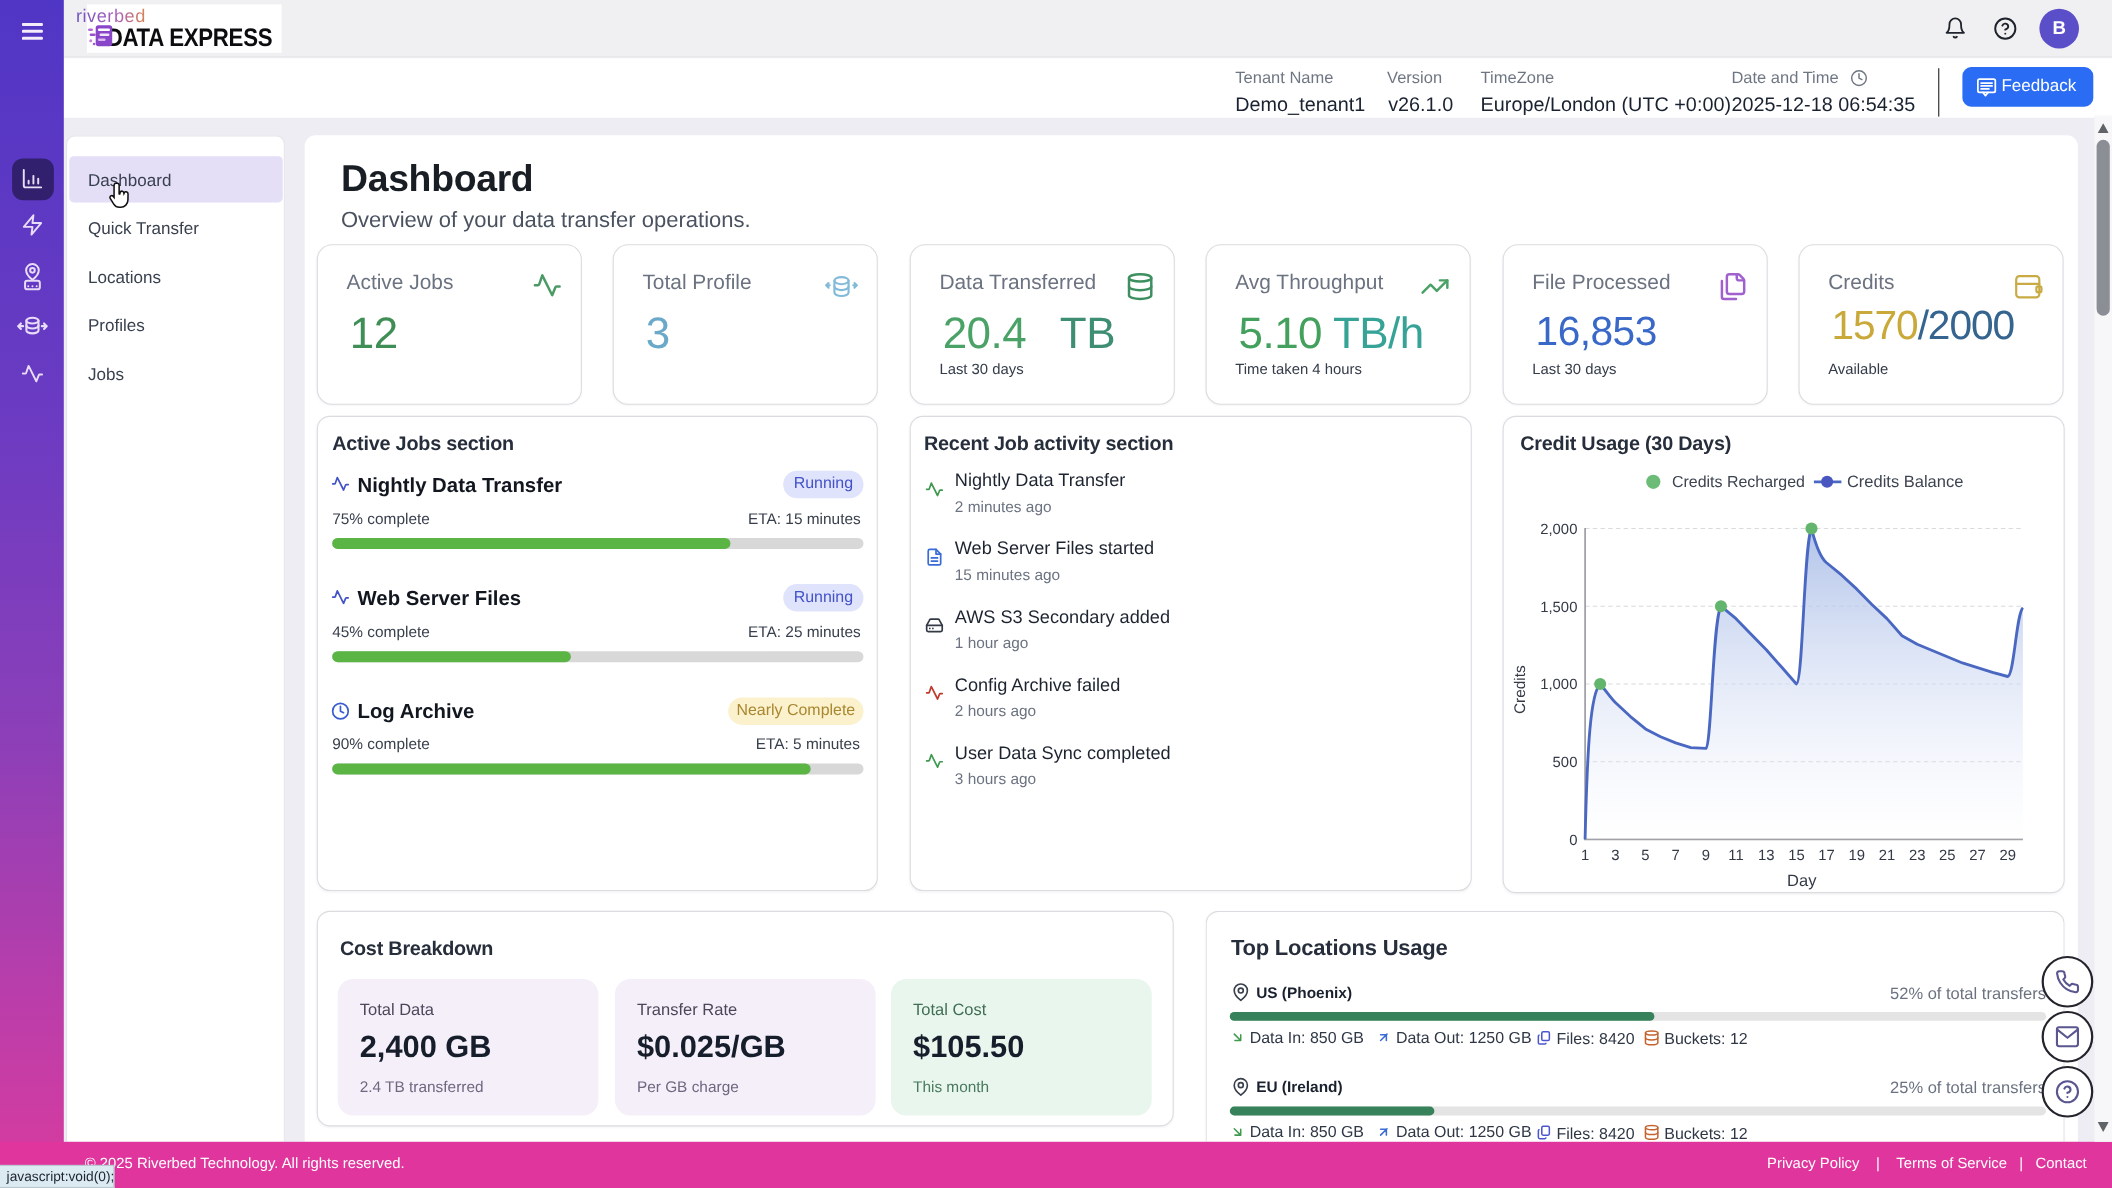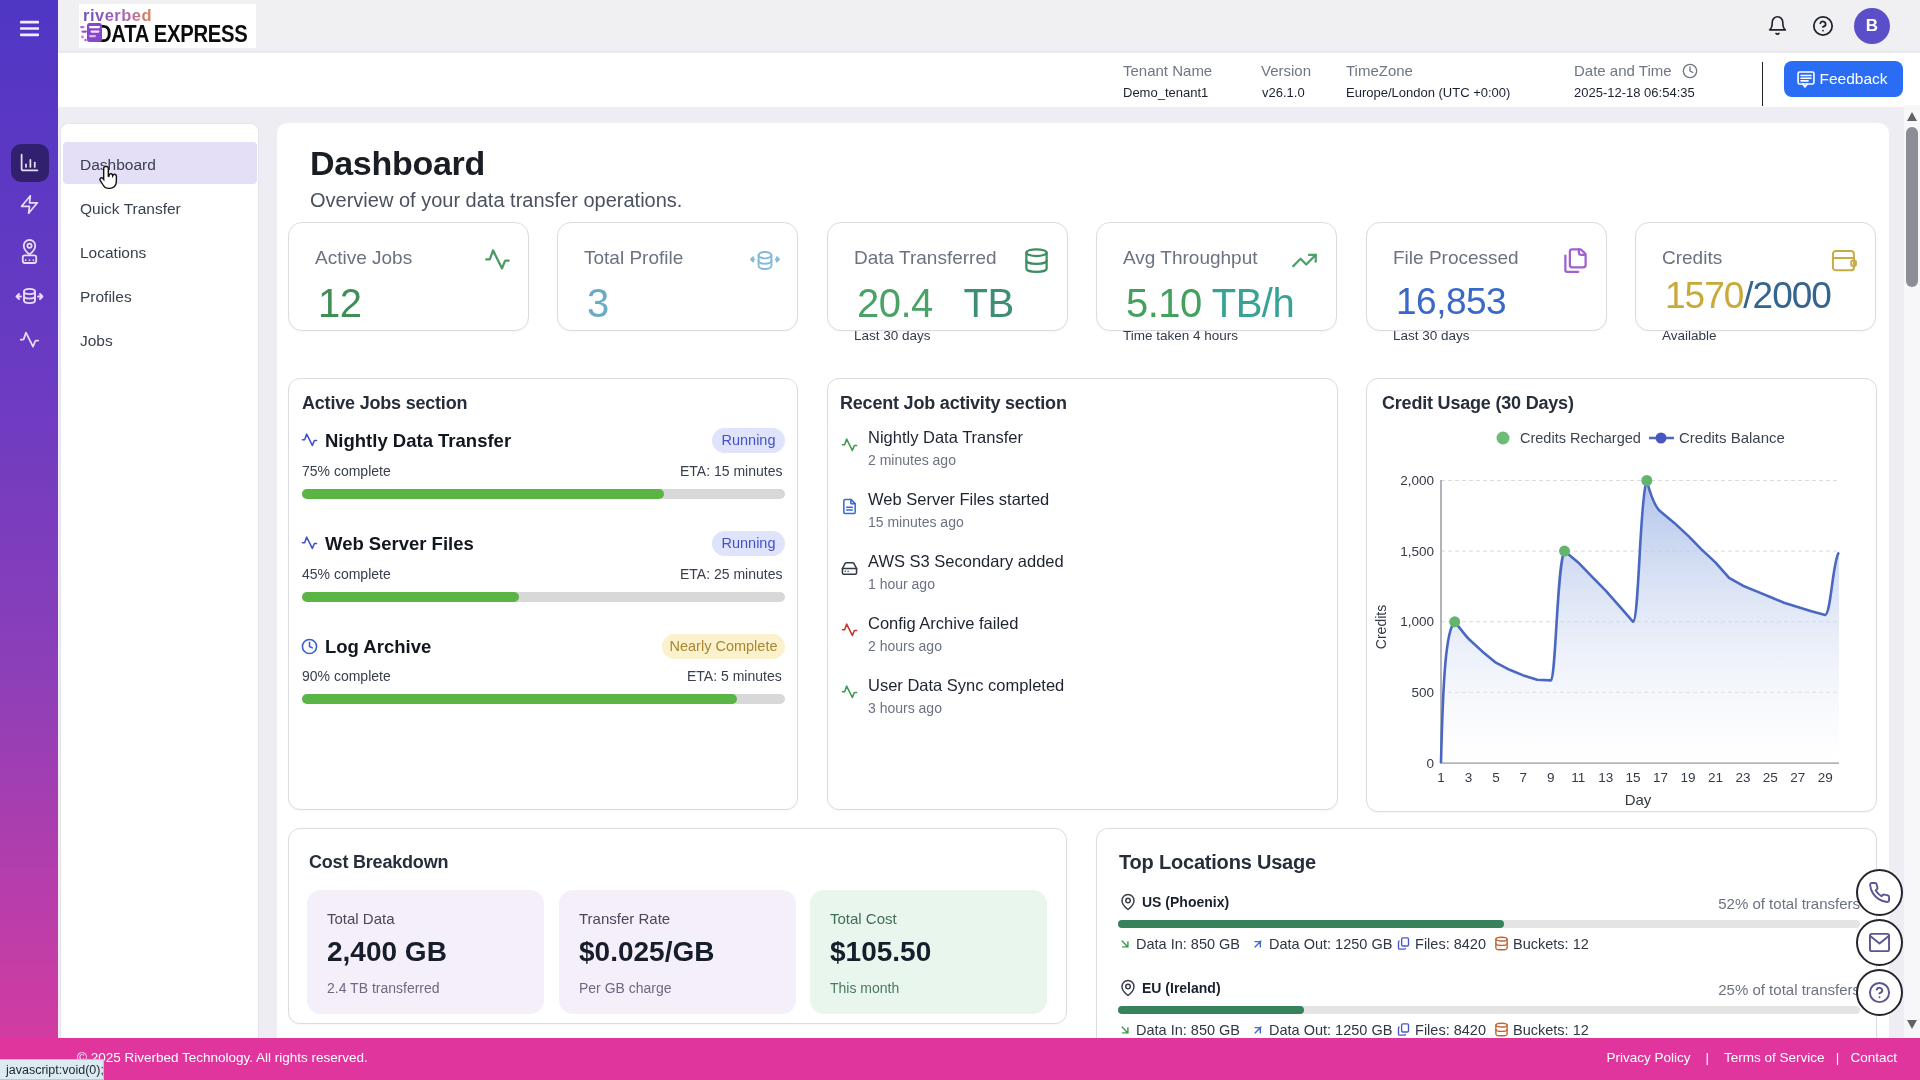--- a/index.html
+++ b/index.html
@@ -8,47 +8,47 @@
 .abs { position:absolute; }
 
 
 #sidebar { left:0; top:0; width:58px; height:1080px;
   background:linear-gradient(180deg,#5036c5 0%,#6b3bc2 35%,#8c3fb8 62%,#c23da7 88%,#d93b9e 100%); }
 #activeicon { left:11px; top:144px; width:38px; height:38px; background:rgba(24,17,56,.62); border-radius:10px; transform:none; }
 
 
 #topbar { left:58px; top:0; width:1862px; height:52px; background:#f0eff1; border-bottom:1px solid #e7e6e9;}
 #logobox { left:79px; top:4px; width:177px; height:44px; background:#fff; }
-#rb { left:83px; top:6px; font-size:16.5px; font-weight:700; letter-spacing:.5px;
+#rb { left:69px; top:6px; font-size:16.5px; font-weight:400; letter-spacing:.5px;
   background:linear-gradient(90deg,#6a52c0 0%,#a85ec0 55%,#d98350 100%);
   -webkit-background-clip:text; background-clip:text; color:transparent; }
 #de { left:97px; top:21px; font-size:23px; font-weight:700; color:#0c0c0f; letter-spacing:-0.3px; transform:scaleX(.88); transform-origin:left top; }
 #avatar { left:1854px; top:8px; width:36px; height:36px; border-radius:50%; background:#5a4fc9;
   color:#fff; font-size:17px; font-weight:700; text-align:center; line-height:36px; }
 
 
 #band { left:58px; top:53px; width:1862px; height:54px; background:#fff; }
 .hlabel { font-size:15px; color:#6f7683; }
-.hvalue { font-size:13px; color:#1a2230; }
+.hvalue { font-size:18px; color:#1a2230; }
 #hdivider { left:1762px; top:62px; width:1px; height:44px; background:#222; }
 #feedback { left:1784px; top:61px; width:119px; height:36px; background:#2a6df4; border-radius:8px;
   color:#fff; font-size:15.5px; line-height:36px; text-align:center; padding-left:20px;}
 
 
 #nav { left:60px; top:123px; width:199px; height:915px; background:#fff; border:1px solid #e5e4ea; border-radius:8px 8px 0 0; border-bottom:none;}
 #navhl { left:63px; top:142px; width:194px; height:42px; background:#e4def7; border-radius:4px; }
 .navitem { left:80px; font-size:15.5px; color:#39414f; }
 
 
 #main { left:277px; top:123px; width:1612px; height:915px; background:#fff; border-radius:10px 10px 0 0; }
 #title { left:310px; top:144px; font-size:34px; font-weight:700; color:#191d24; letter-spacing:-0.3px;}
 #subtitle { left:310px; top:189px; font-size:20px; color:#4a5260; }
 
 
-.scard { top:222px; width:241px; height:109px; background:#fff; border:1px solid #dbdce0; border-radius:14px; box-shadow:0 1px 2px rgba(16,24,40,.04); }
+.scard { top:222px; width:241px; height:146px; background:#fff; border:1px solid #dbdce0; border-radius:14px; box-shadow:0 1px 2px rgba(16,24,40,.04); }
 .slabel { left:26px; top:24px; font-size:19px; color:#6b7280; position:absolute; }
 .sicon { right:17px; top:24px; position:absolute; }
 .sval { left:29px; top:58px; font-size:40px; font-weight:400; position:absolute; letter-spacing:-0.5px;}
 .snote { left:26px; top:105px; font-size:13.5px; color:#343c49; position:absolute; }
 
 
 .card { background:#fff; border:1px solid #dbdce0; border-radius:12px; box-shadow:0 1px 2px rgba(16,24,40,.04); }
 .ctitle { font-size:18px; font-weight:700; letter-spacing:-0.2px; color:#272e3b; position:absolute; }
 
 

